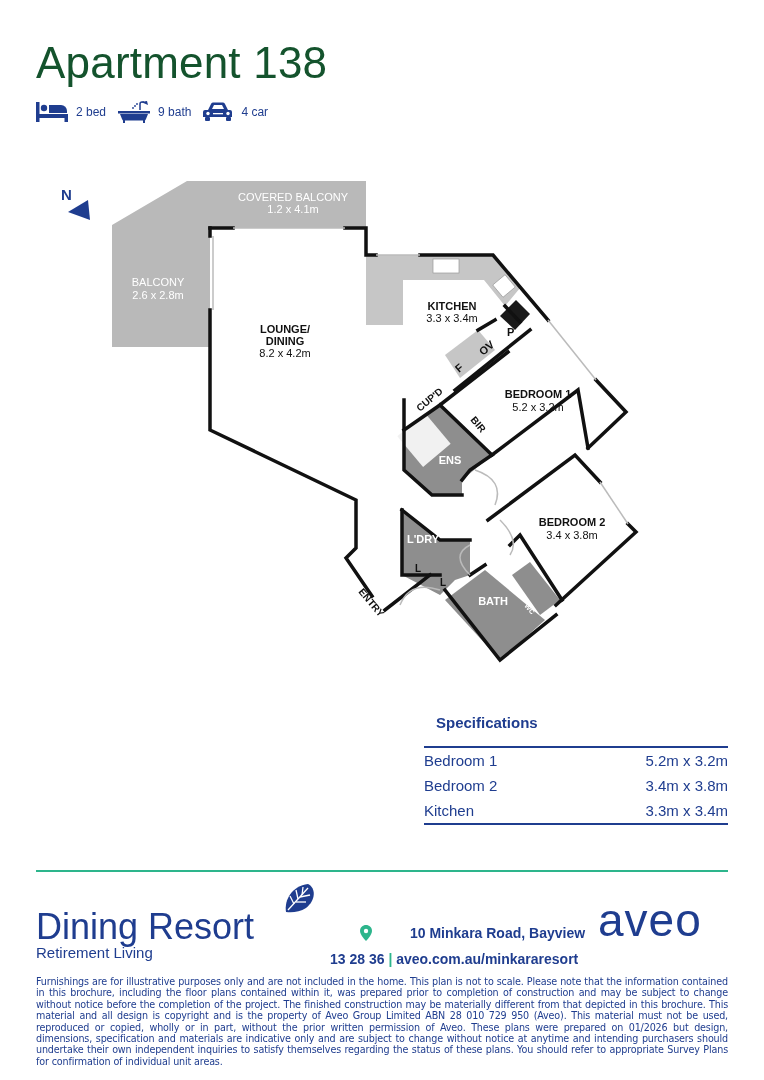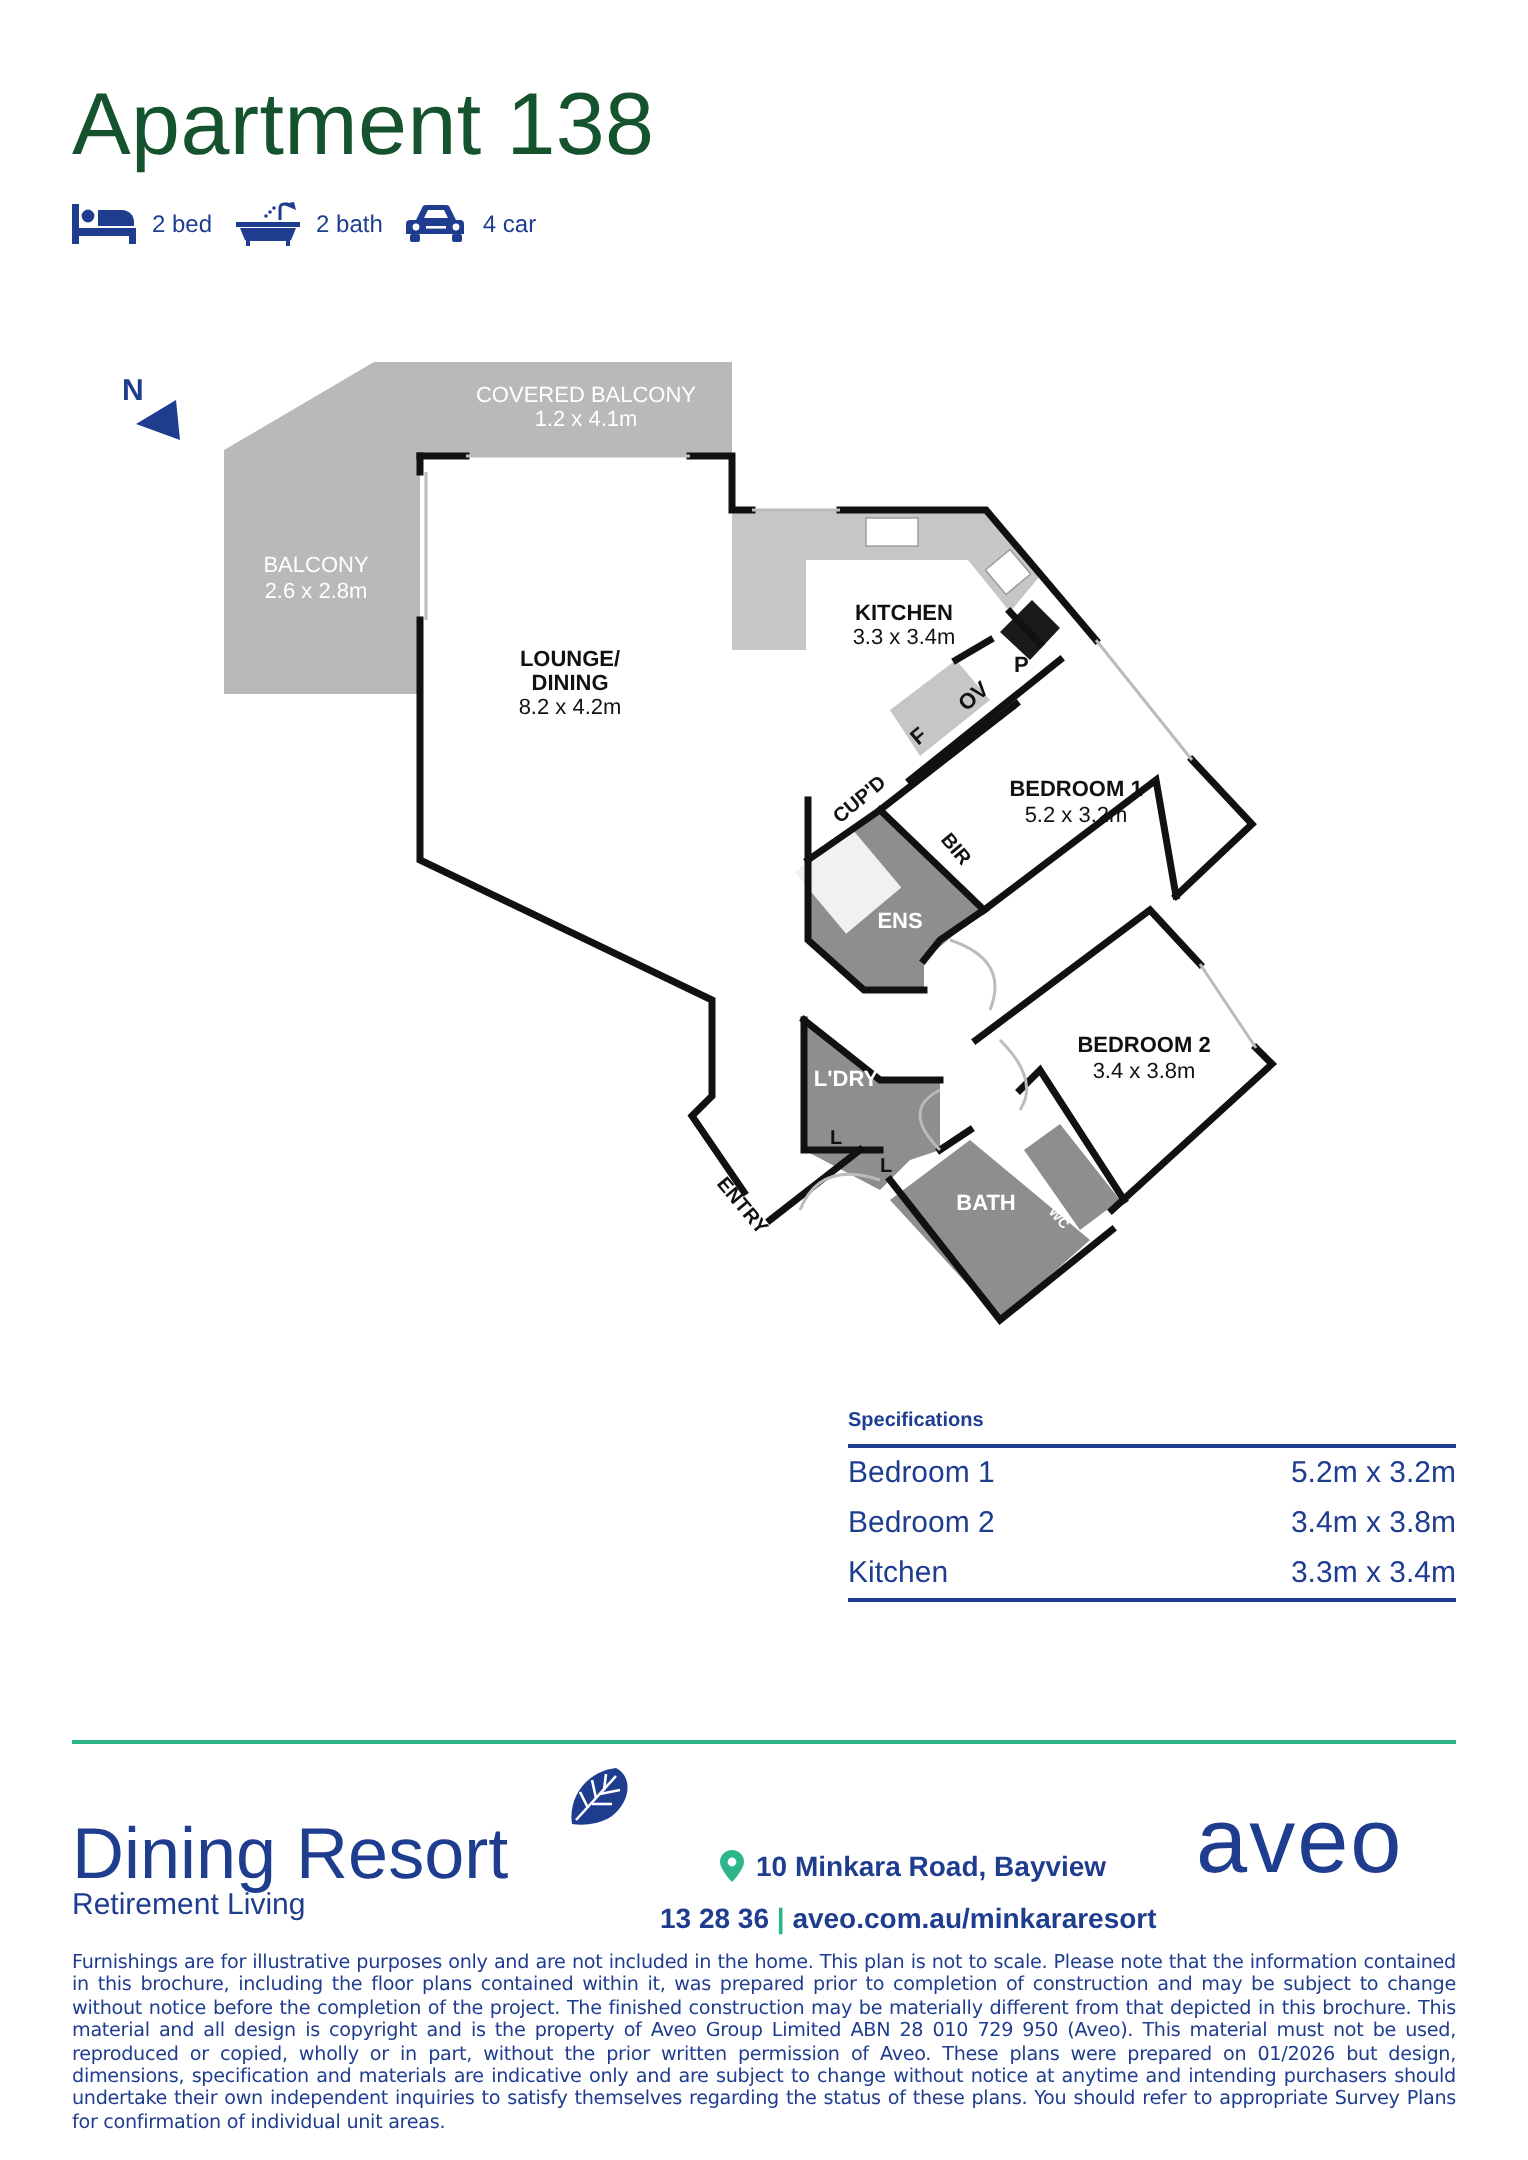--- a/index.html
+++ b/index.html
@@ -4,32 +4,32 @@
 <style>
   html, body { margin:0; padding:0; background:#ffffff; }
   body { width:764px; height:1080px; position:relative; overflow:hidden; font-family:"Liberation Sans", sans-serif; color:#1f3a8a; }
   .title { position:absolute; left:36px; top:36px; font-size:44px; font-weight:400; color:#14532d; letter-spacing:0.2px; line-height:54px; margin:0; }
   .features { position:absolute; left:36px; top:101px; display:flex; align-items:center; font-size:12px; color:#1f3d8f; }
   .feat { display:flex; align-items:center; margin-right:12px; }
   .feat svg { margin-right:8px; }
   .plan { position:absolute; left:0; top:170px; width:764px; height:520px; }
   .plan text { font-family:"Liberation Sans", sans-serif; }
   .specs { position:absolute; left:424px; top:700px; width:304px; color:#1f3d8f; }
-  .specs h3 { margin:0; font-size:10px; font-weight:700; height:22px; line-height:22px; }
+  .specs h3 { margin:12px; font-size:15px; font-weight:700; height:22px; line-height:22px; }
   .specs .hr { height:2px; background:#1f3d8f; }
   .specs .row { display:flex; justify-content:space-between; font-size:15px; height:25px; line-height:25px; }
   .specs .total { display:flex; justify-content:space-between; font-size:15px; font-weight:700; height:26px; line-height:26px; }
   .specs sup { font-size:9px; vertical-align:6px; }
   .teal-line { position:absolute; left:36px; top:870px; width:692px; height:2px; background:#2db58c; }
   .brand { position:absolute; left:36px; top:905px; font-size:36px; color:#1f3d8f; line-height:44px; }
   .brand-sub { position:absolute; left:36px; top:944px; font-size:15px; color:#1f3d8f; }
   .leaf { position:absolute; left:282px; top:882px; }
   .contact { position:absolute; left:330px; top:903px; font-size:14px; font-weight:700; color:#1f3d8f;margin-top:48px; }
   .contact .sep { color:#2db58c; }
-  .address { position:absolute; left:360px; top:925px; font-size:14px; font-weight:700; color:#1f3d8f; display:flex; align-items:center; }
+  .address { position:absolute; left:360px; top:925px; font-size:14px; font-weight:700; color:#1f3d8f; display:flex; align-items:center;gap:32px; }
   .address svg { margin-right:6px; }
   .aveo { position:absolute; left:598px; top:892px; font-size:46px; color:#1f3d8f; letter-spacing:1px; line-height:56px; }
   .disclaimer { position:absolute; left:36px; top:976px; width:692px; font-size:9.6px; line-height:11.4px; color:#1f3d8f; text-align:justify; font-family:"DejaVu Sans", sans-serif; letter-spacing:-0.15px; }
 </style>
 </head>
 <body>
 
 <h1 class="title">Apartment 138</h1>
 
 <div class="features">
@@ -48,21 +48,21 @@
       <path d="M22 9 V3 a2 2 0 0 1 2-2 h2" stroke="#1f3d8f" stroke-width="1.5" fill="none"></path>
       <path d="M23 1 l6 -1 l1 4 z" fill="#1f3d8f"></path>
       <circle cx="17" cy="5" r="0.9" fill="#1f3d8f"></circle>
         <circle cx="19" cy="3" r="0.9" fill="#1f3d8f"></circle>
         <circle cx="15" cy="7" r="0.9" fill="#1f3d8f"></circle>
       <rect x="0" y="10" width="32" height="2.5" fill="#1f3d8f"></rect>
       <path d="M2 13 h28 l-2 5 a2 2 0 0 1 -2 1.5 h-20 a2 2 0 0 1 -2 -1.5 z" fill="#1f3d8f"></path>
       <rect x="5" y="19" width="2" height="3" fill="#1f3d8f"></rect>
         <rect x="25" y="19" width="2" height="3" fill="#1f3d8f"></rect>
     </svg>
-    <span>2 bath</span>
+    <span>9 bath</span>
   </div>
   <div class="feat">
     <svg width="30" height="20" viewBox="0 0 30 20">
       <path d="M5 8 l3 -6 a2 2 0 0 1 2 -1.5 h10 a2 2 0 0 1 2 1.5 l3 6 h2 a2 2 0 0 1 2 2 v5 h-29 v-5 a2 2 0 0 1 2 -2 z" fill="#1f3d8f"></path>
       <path d="M9 7 l2 -4 h8 l2 4 z" fill="#fff"></path>
       <circle cx="5" cy="11.5" r="1.7" fill="#fff"></circle>
         <circle cx="25" cy="11.5" r="1.7" fill="#fff"></circle>
       <rect x="10" y="11" width="10" height="1.3" fill="#fff"></rect>
       <rect x="2" y="15" width="5" height="4" rx="1" fill="#1f3d8f"></rect>
         <rect x="23" y="15" width="5" height="4" rx="1" fill="#1f3d8f"></rect>

